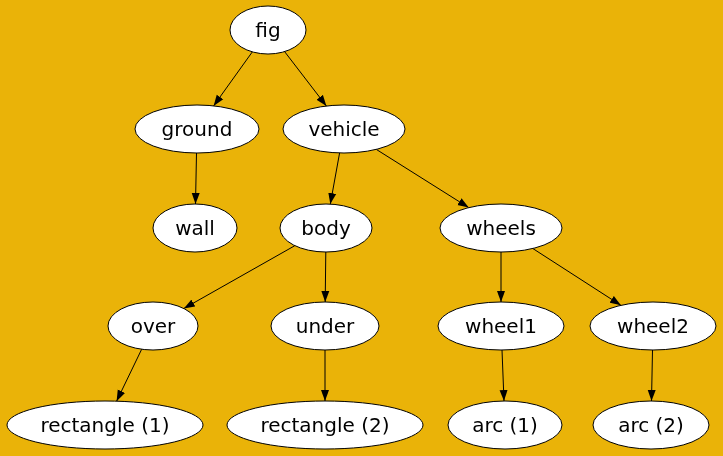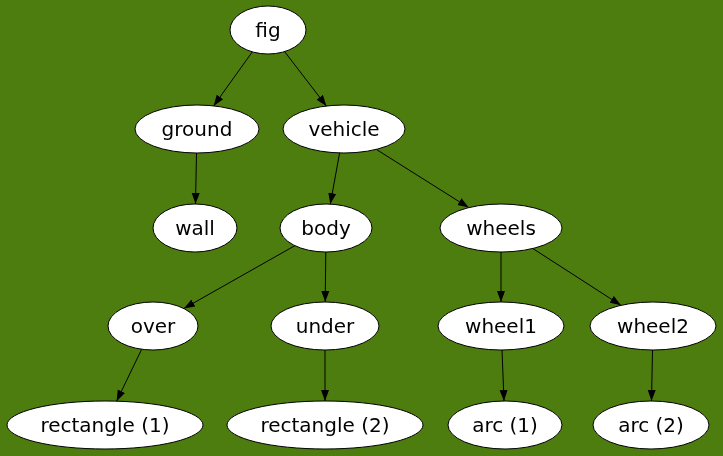--- a/index.html
+++ b/index.html
@@ -4,21 +4,21 @@
 <style>
   html, body {
     margin: 0;
     padding: 0;
     background: #ffffff;
   }
   .canvas {
     position: relative;
     width: 723px;
     height: 456px;
-    background: #4d7c0f;
+    background: #eab308;
     overflow: hidden;
   }
   svg.graph {
     display: block;
   }
   svg.graph ellipse {
     fill: #ffffff;
     stroke: #000000;
     stroke-width: 1;
   }

